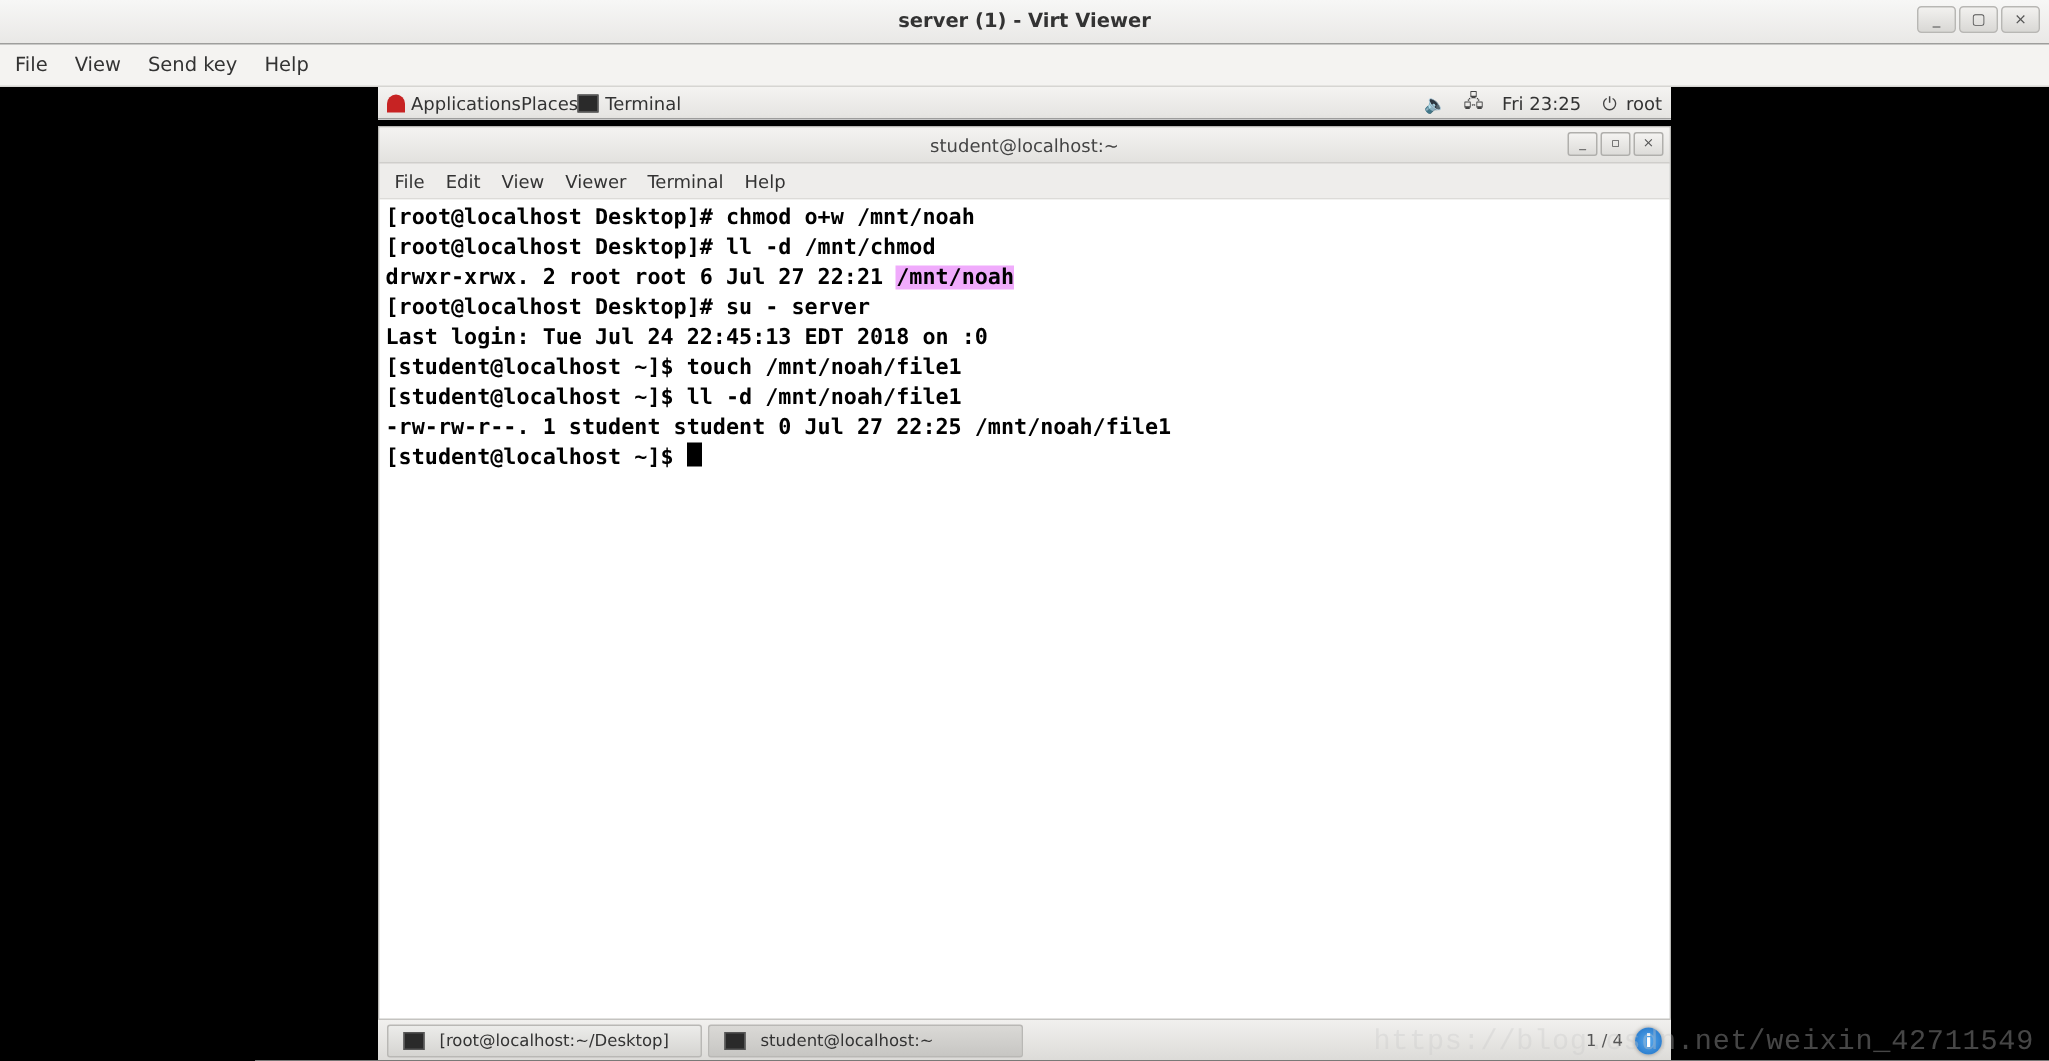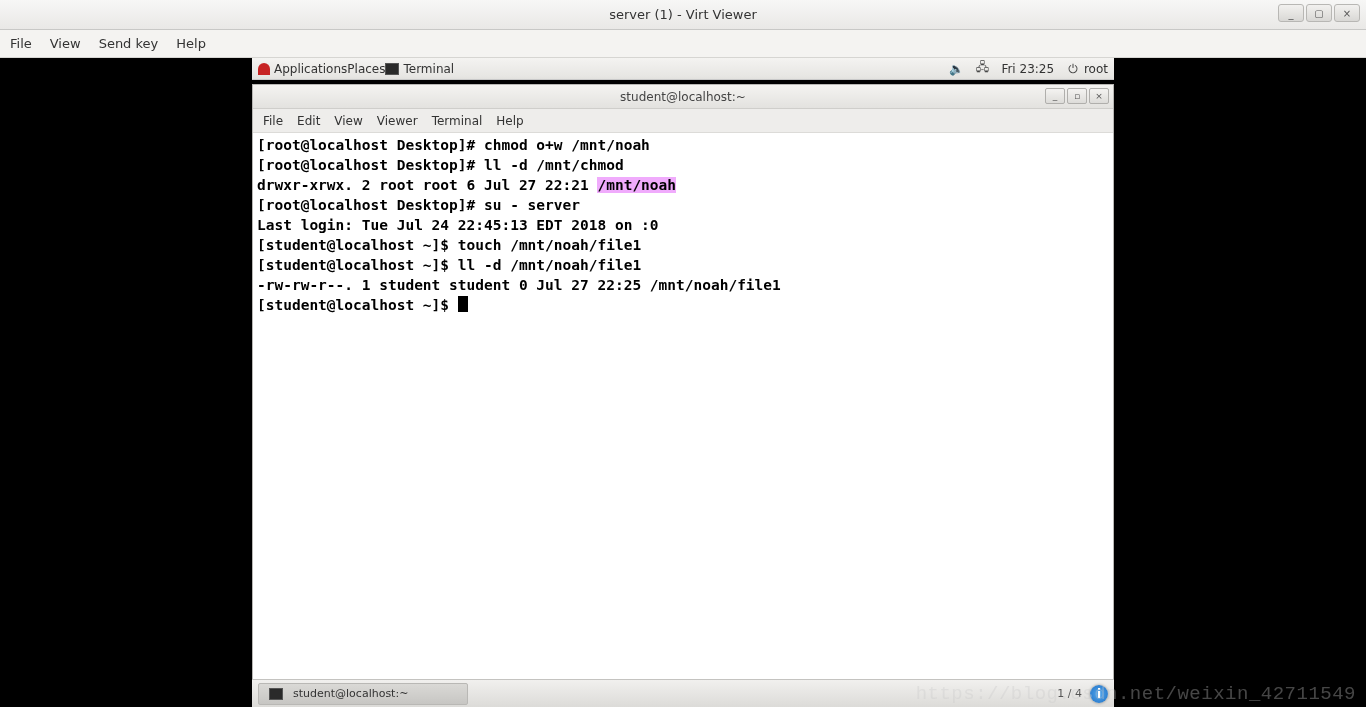--- a/index.html
+++ b/index.html
@@ -5,21 +5,21 @@
   * { box-sizing: border-box; margin: 0; padding: 0; }
   html, body { width: 1366px; height: 707px; overflow: hidden; font-family: "DejaVu Sans", Arial, sans-serif; }
   body { background: #000; position: relative; }
 
   
   .outer-titlebar {
     position: absolute; top: 0; left: 0; width: 1366px; height: 30px;
     background: linear-gradient(#f7f7f6, #e9e8e6);
     border-bottom: 1px solid #c8c8c6;
     display: flex; align-items: center; justify-content: center;
-    font-size: 13px; color: #333;
+    font-size: 13px; color: #333; font-weight: bold;
   }
   .outer-controls {
     position: absolute; top: 4px; right: 6px; display: flex; gap: 2px;
   }
   .outer-controls div {
     width: 26px; height: 18px; background: linear-gradient(#f2f1ef,#d9d8d5);
     border: 1px solid #b8b7b4; border-radius: 3px;
     display: flex; align-items: center; justify-content: center;
     font-size: 10px; color: #555;
   }
@@ -193,20 +193,24 @@
 <span>drwxr-xrwx. 2 root root 6 Jul 27 22:21 </span><span class="hl">/mnt/noah</span>
 <span>[root@localhost Desktop]# su - server</span>
 <span>Last login: Tue Jul 24 22:45:13 EDT 2018 on :0</span>
 <span>[student@localhost ~]$ touch /mnt/noah/file1</span>
 <span>[student@localhost ~]$ ll -d /mnt/noah/file1</span>
 <span>-rw-rw-r--. 1 student student 0 Jul 27 22:25 /mnt/noah/file1</span>
 <span>[student@localhost ~]$ </span><span class="cursor-block"></span></div>
   </div>
 
   <div class="gnome-taskbar">
+    <div class="task-item">
+      <span class="term-icon-sm"></span>
+      <span>[root@localhost:~/Desktop]</span>
+    </div>
     <div class="task-item active">
       <span class="term-icon-sm"></span>
       <span>student@localhost:~</span>
     </div>
     <div class="workspace">
       <span>1 / 4</span>
       <span class="info-badge">i</span>
     </div>
   </div>
 

